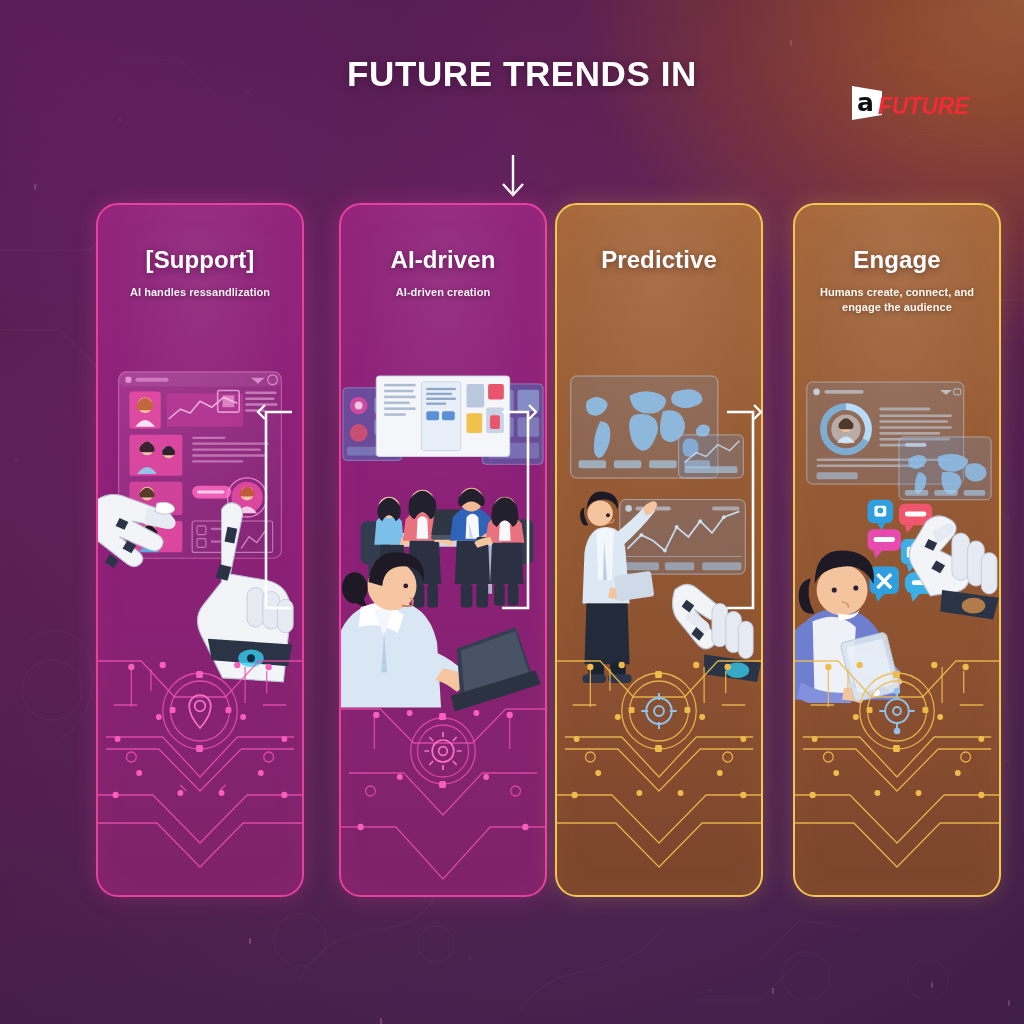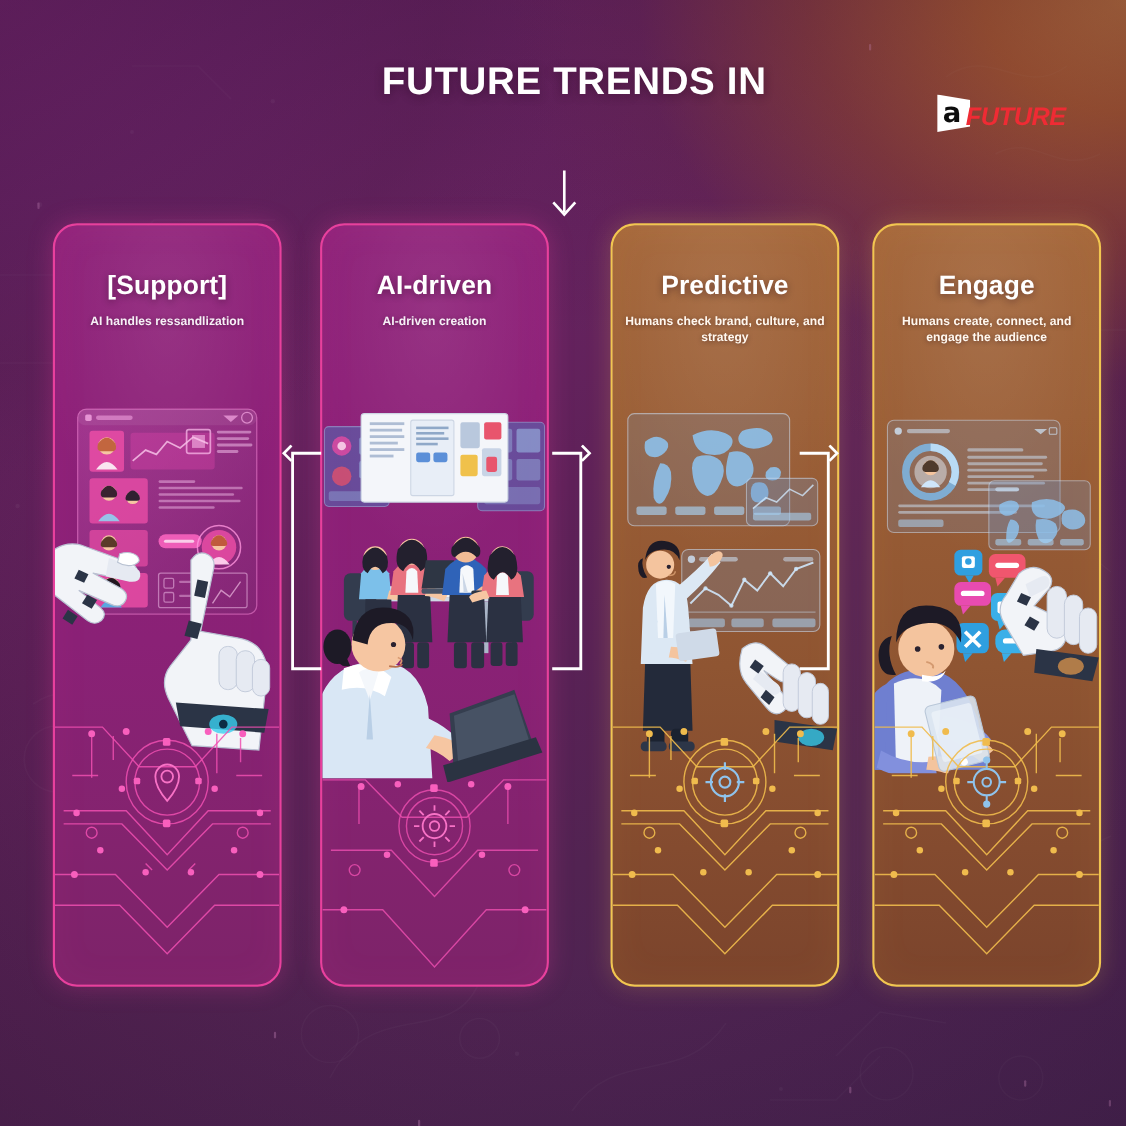--- a/index.html
+++ b/index.html
@@ -62,20 +62,21 @@
     overflow:hidden;
   }
   .panel.p1{ left:48px; }
   .panel.p2{ left:291px; }
   .panel.p3{ left:519px; border-color:#f2c650;margin-left:36px; }
   .panel.p4{ left:793px; border-color:#f2c650; }
 
   .panel.pink{
     background:linear-gradient(180deg,#8e2279 0%,#8d2078 22%,#8a2176 55%,#84236f 78%,#7d2369 100%);
     box-shadow:0 0 22px rgba(232,64,157,.28), inset 0 0 34px rgba(255,70,170,.07);
+    margin-left:48px;
   }
   .panel.gold{
     background:linear-gradient(180deg,#a4663a 0%,#9b5f37 25%,#8f5532 58%,#844b2f 82%,#7b442c 100%);
     box-shadow:0 0 22px rgba(242,198,80,.22), inset 0 0 34px rgba(255,190,90,.07);
   }
   .panel-glow{
     position:absolute; inset:0;
     background:radial-gradient(ellipse 80% 46% at 50% 12%, rgba(255,255,255,.08), rgba(255,255,255,0) 70%);
     pointer-events:none;
   }
@@ -491,21 +492,20 @@
         </g>
       </svg>
     </div>
   </div>
 
   <div class="panel p3 gold">
     <div class="panel-glow"></div>
 
     <div class="p-head">
       <div class="p-title">Predictive</div>
-      <div class="p-sub">Humans check brand, culture, and strategy</div>
     </div>
 
     <div class="p-art" style="top:160px;height:330px;">
       <svg viewBox="0 0 208 330" preserveAspectRatio="xMidYMid meet">
 
         <g>
           <rect x="14" y="8" width="150" height="104" rx="6" fill="#6f8fb8" fill-opacity=".22" stroke="#cfe2f5" stroke-opacity=".55"></rect>
           <g fill="#8dc0ea" fill-opacity=".9">
             <path d="M30 34 q10-8 18-2 q6 4 2 10 q-6 8-14 6 q-8-2-6-14z"></path>
             <path d="M44 54 q8 0 10 8 q2 14-6 26 q-6 8-10-2 q-2-16 6-32z"></path>

